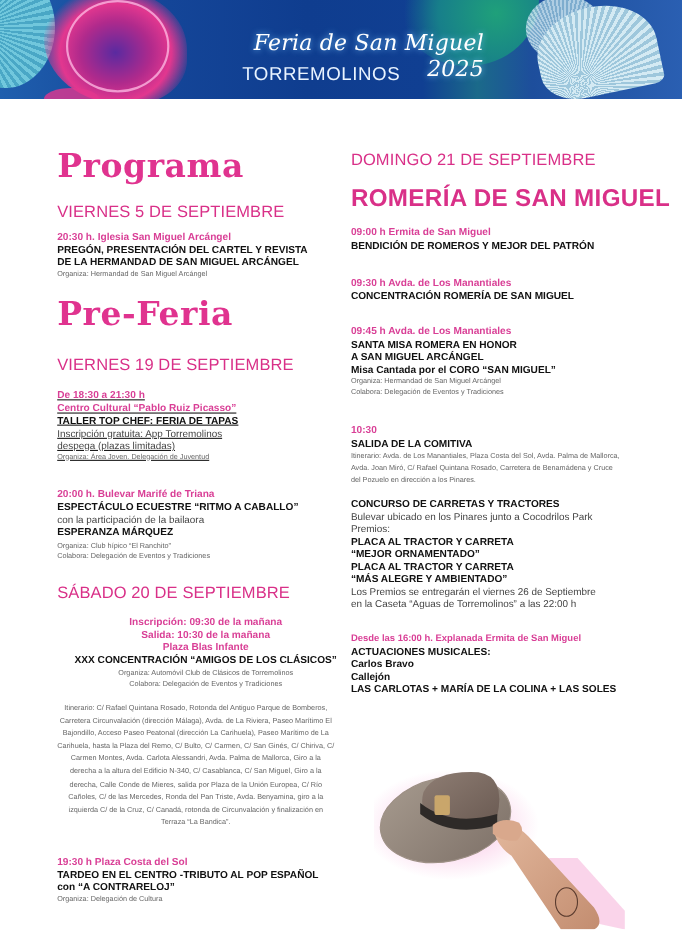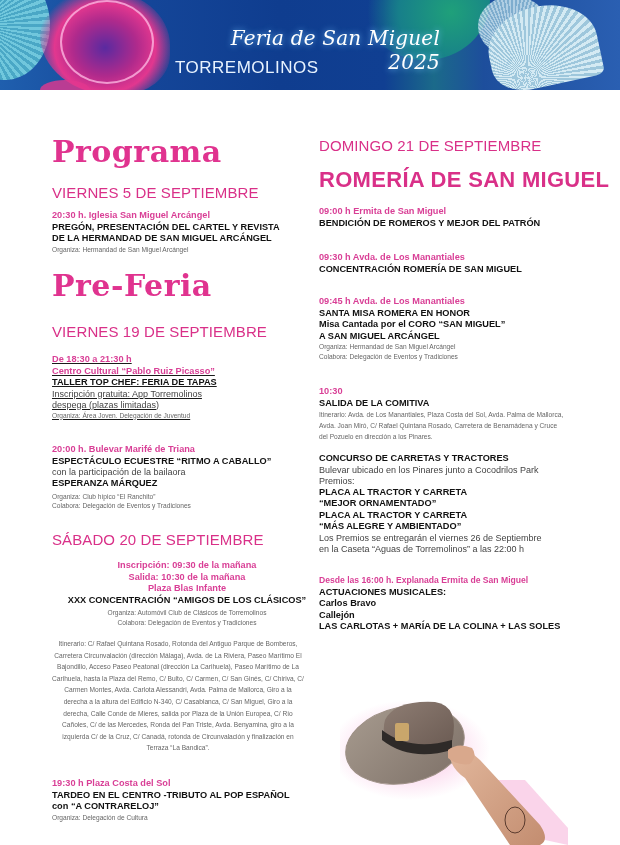--- a/index.html
+++ b/index.html
@@ -44,21 +44,21 @@
     position: absolute; left: 478px; top: -4px; width: 70px; height: 60px; border-radius: 50%;
     background: repeating-conic-gradient(from 220deg at 50% 100%, #c9e4ef 0deg 2deg, #8fbdd6 2deg 4deg);
     opacity: .85;
   }
   .banner .title {
     position: absolute; left: 180px; top: 26px; width: 260px; text-align: right;
     font-family: "DejaVu Serif", serif; font-style: italic; font-size: 20px; color: #ffffff;
     letter-spacing: 0.2px; text-shadow: 0 0 6px rgba(120,200,255,0.9);
   }
   .banner .subtitle {
-    position: absolute; left: 175px; top: 58px; width: 260px; text-align: left;
+    position: absolute; left: 162px; top: 58px; width: 260px; text-align: center;
     font-family: "Liberation Sans", sans-serif; font-size: 17px; color: #e8f3ff; letter-spacing: 0.5px;
   }
 
   
   .col { position: absolute; top: 0; }
   .col-left { left: 52px; width: 260px; }
   .col-right { left: 319px; width: 250px; }
 
   .script-title {
     position: absolute; font-family: "DejaVu Serif", serif; font-weight: bold;
@@ -160,22 +160,22 @@
   </div>
 
   <div class="event" style="top:252px;">
     <div class="ev-pink">09:30 h Avda. de Los Manantiales</div>
     <div class="ev-title">CONCENTRACIÓN ROMERÍA DE SAN MIGUEL</div>
   </div>
 
   <div class="event" style="top:296px;">
     <div class="ev-pink">09:45 h Avda. de Los Manantiales</div>
     <div class="ev-title">SANTA MISA ROMERA EN HONOR</div>
+    <div class="ev-title">A SAN MIGUEL ARCÁNGEL</div>
     <div class="ev-title">Misa Cantada por el CORO “SAN MIGUEL”</div>
-    <div class="ev-title">A SAN MIGUEL ARCÁNGEL</div>
     <div class="ev-org">Organiza: Hermandad de San Miguel Arcángel</div>
     <div class="ev-org">Colabora: Delegación de Eventos y Tradiciones</div>
   </div>
 
   <div class="event" style="top:386px;">
     <div class="ev-pink">10:30</div>
     <div class="ev-title">SALIDA DE LA COMITIVA</div>
     <div class="ev-itin" style="width:245px; line-height:11px;">Itinerario: Avda. de Los Manantiales, Plaza Costa del Sol, Avda. Palma de Mallorca, Avda. Joan Miró, C/ Rafael Quintana Rosado, Carretera de Benamádena y Cruce del Pozuelo en dirección a los Pinares.</div>
   </div>
 

